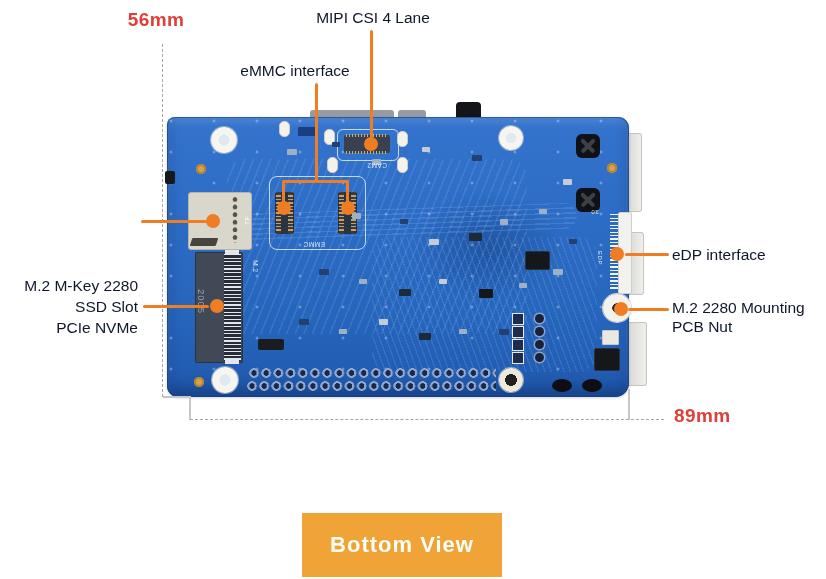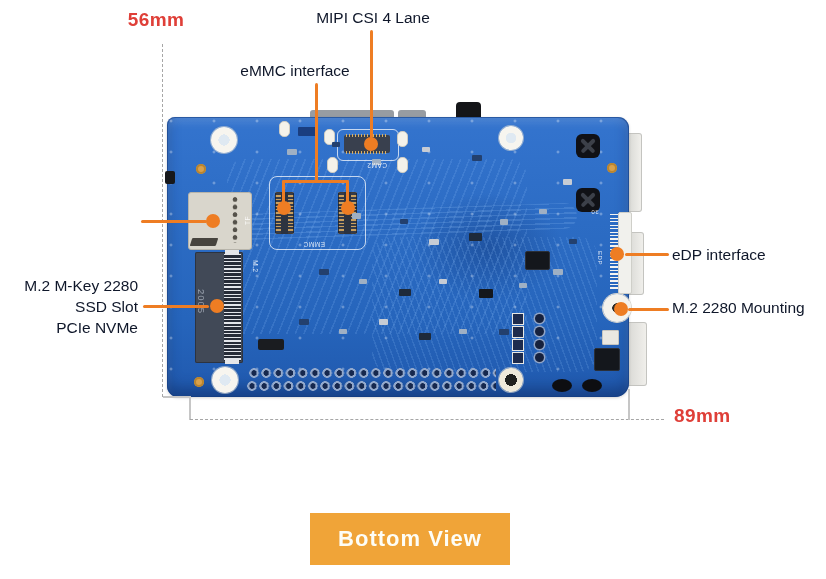--- a/index.html
+++ b/index.html
@@ -91,21 +91,21 @@
 
   .chip{position:absolute;background:#14171c;border:1px solid #2a2f38;border-radius:2px;}
   .smd{position:absolute;border-radius:1px;}
 
   .port{position:absolute;background:linear-gradient(90deg,#d8d8d4,#f0efeb);
         border:1px solid #c4c4c0;border-left:none;border-radius:0 3px 3px 0;z-index:0;}
   .stub{position:absolute;background:#979ca2;border-radius:3px 3px 0 0;z-index:0;}
   .jack{position:absolute;left:456px;top:102px;width:25px;height:16px;background:#141518;
         border-radius:4px 4px 0 0;z-index:0;}
 
-  .view-btn{position:absolute;left:310px;top:513px;width:200px;height:52px;background:#f0a438;
+  .view-btn{position:absolute;left:302px;top:513px;width:200px;height:64px;background:#f0a438;
         color:#fdfdf6;font-size:22px;font-weight:700;letter-spacing:1px;
         display:flex;align-items:center;justify-content:center;z-index:5;cursor:pointer;border:none;}
 </style>
 </head>
 <body>
 
 <div class="canvas">
 
   <div class="dim" style="left:118px;top:9px;width:76px;text-align:center;">56mm</div>
   <div class="dash-v" style="left:162px;top:44px;height:353px;"></div>
@@ -137,20 +137,21 @@
   </div>
   <div class="lead" style="left:143px;top:304.5px;width:66px;height:3px;"></div>
   <div class="dot" style="left:210px;top:299px;"></div>
 
   <div class="lbl" style="left:672px;top:245px;text-align:right;">eDP interface</div>
   <div class="lead" style="left:625px;top:252.5px;width:44px;height:3px;"></div>
   <div class="dot" style="left:610px;top:247px;"></div>
 
   <div class="lbl" style="left:672px;top:298px;line-height:19px;">
     <div>M.2 2280 Mounting</div>
+    <div>PCB Nut</div>
   </div>
   <div class="lead" style="left:628px;top:307.5px;width:41px;height:3px;"></div>
   <div class="dot" style="left:614px;top:302px;"></div>
 
   <div class="stub" style="left:310px;top:110px;width:84px;height:8px;"></div>
   <div class="stub" style="left:398px;top:110px;width:28px;height:8px;"></div>
   <div class="jack"></div>
   <div class="port" style="left:628px;top:133px;width:13px;height:77px;"></div>
   <div class="port" style="left:628px;top:232px;width:15px;height:61px;"></div>
   <div class="port" style="left:627px;top:322px;width:19px;height:62px;"></div>

